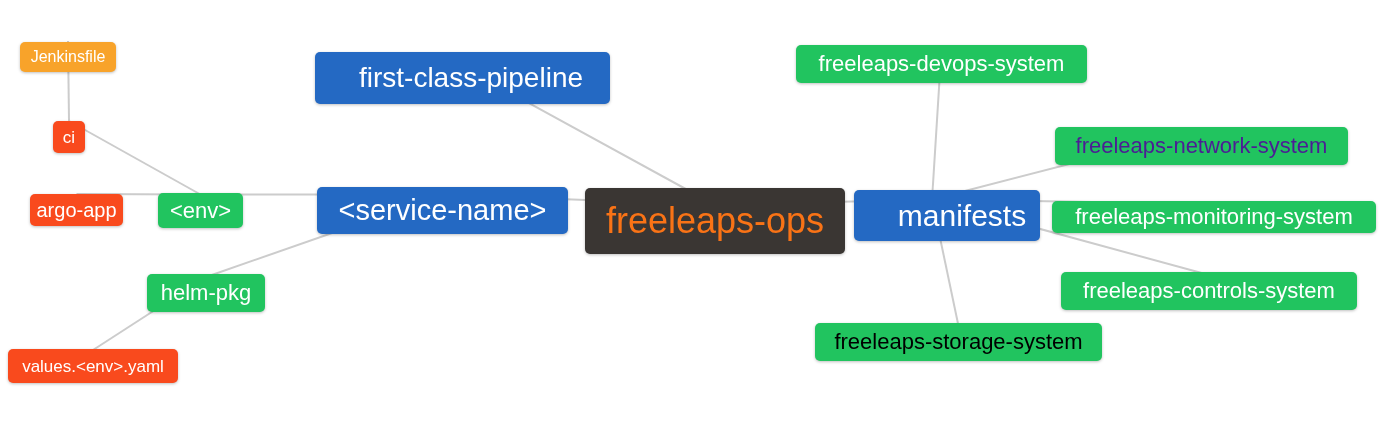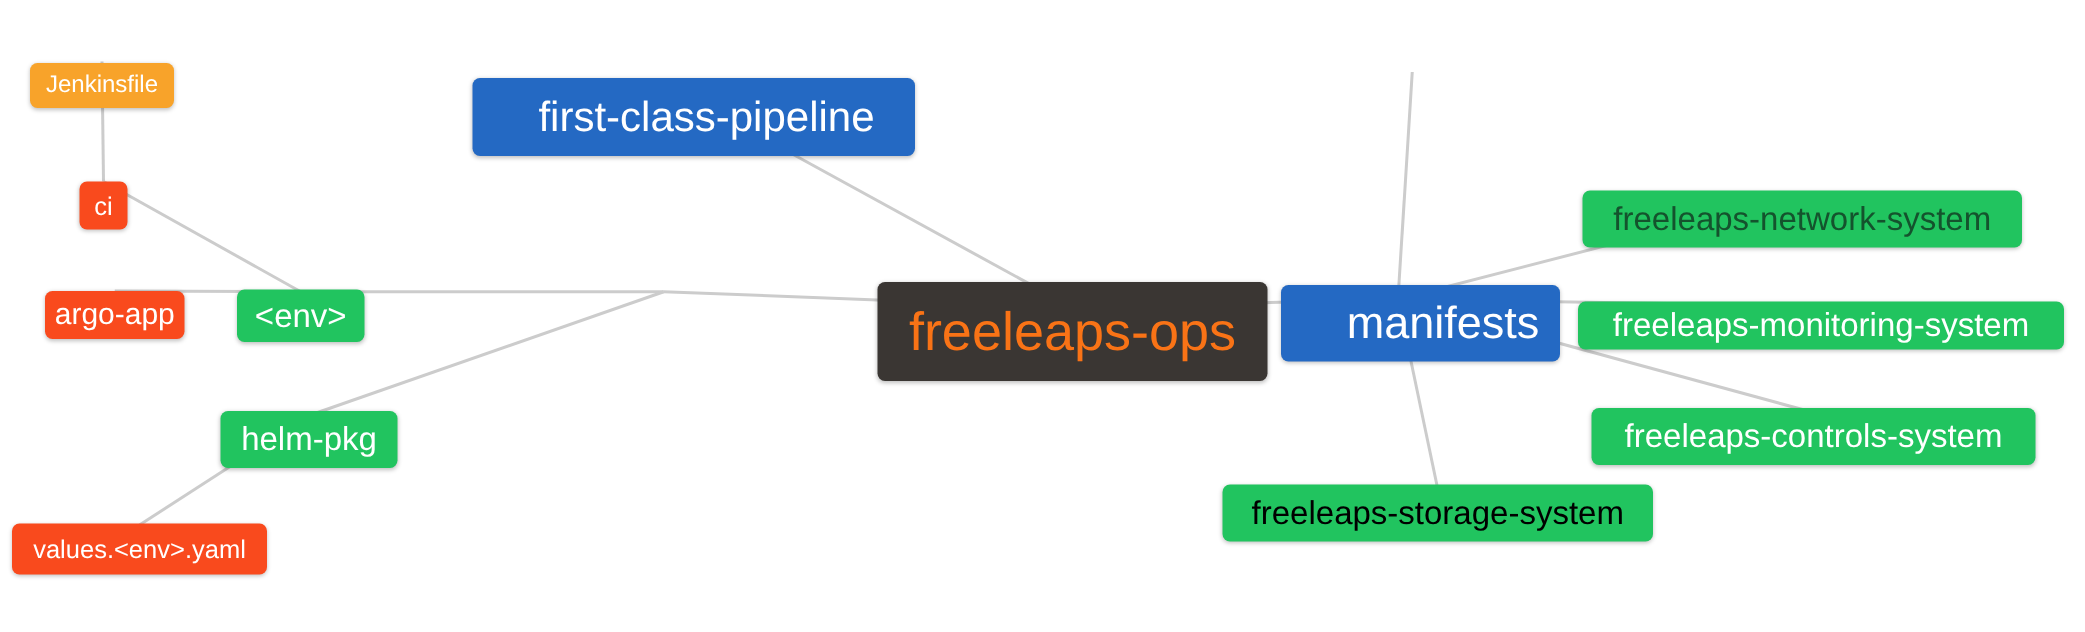--- a/index.html
+++ b/index.html
@@ -62,20 +62,22 @@
       <line x1="932" y1="199.5" x2="958.5" y2="326" stroke="#CCCCCC" stroke-width="2"></line>
     </svg>
   <div class="node-layer">
       <div class="node" style="left: 20px; top: 26px; width: 96px; height: 30px; background: rgb(248, 163, 42); color: rgb(255, 255, 255); font-size: 16px;">Jenkinsfile</div>
       <div class="node" style="left: 53px; top: 105px; width: 32px; height: 32px; background: rgb(249, 74, 29); color: rgb(255, 255, 255); font-size: 17px;">ci</div>
       <div class="node" style="left: 30px; top: 178px; width: 93px; height: 32px; background: rgb(249, 74, 29); color: rgb(255, 255, 255); font-size: 20px;">argo-app</div>
       <div class="node" style="left: 158px; top: 177px; width: 85px; height: 35px; background: rgb(33, 196, 95); color: rgb(255, 255, 255); font-size: 22px;">&lt;env&gt;</div>
       <div class="node" style="left: 147px; top: 258px; width: 118px; height: 38px; background: rgb(33, 196, 95); color: rgb(255, 255, 255); font-size: 22px;">helm-pkg</div>
       <div class="node" style="left: 8px; top: 333px; width: 170px; height: 34px; background: rgb(249, 74, 29); color: rgb(255, 255, 255); font-size: 17px;">values.&lt;env&gt;.yaml</div>
       <div class="node" style="left: 315px; top: 36px; width: 278px; height: 52px; background: rgb(36, 105, 195); color: rgb(255, 255, 255); font-size: 28px; padding-left: 17px;">first-class-pipeline</div>
+      <div class="node" style="left: 317px; top: 171px; width: 251px; height: 47px; background: rgb(36, 105, 195); color: rgb(255, 255, 255); font-size: 29px;">&lt;service-name&gt;</div>
       <div class="node" style="left: 585px; top: 172px; width: 260px; height: 66px; background: rgb(58, 54, 51); color: #f97316; font-size: 36px;">freeleaps-ops</div>
       <div class="node" style="left: 854px; top: 174px; width: 156px; height: 51px; background: rgb(36, 105, 195); color: rgb(255, 255, 255); font-size: 30px; padding-left: 30px;">manifests</div>
-      <div class="node" style="left: 1055px; top: 111px; width: 293px; height: 38px; background: rgb(33, 196, 95); color: #14532d; font-size: 22px;">freeleaps-network-system</div>
+      <div class="node" style="left: 796px; top: 29px; width: 291px; height: 38px; background: rgb(33, 196, 95); color: rgb(255, 255, 255); font-size: 22px;">freeleaps-devops-system</div>
+      <div class="node" style="left: 1055px; top: 111px; width: 293px; height: 38px; background: rgb(33, 196, 95); color: #4c1d95; font-size: 22px;">freeleaps-network-system</div>
       <div class="node" style="left: 1052px; top: 185px; width: 324px; height: 32px; background: rgb(33, 196, 95); color: rgb(255, 255, 255); font-size: 22px;">freeleaps-monitoring-system</div>
       <div class="node" style="left: 1061px; top: 256px; width: 296px; height: 38px; background: rgb(33, 196, 95); color: rgb(255, 255, 255); font-size: 22px;">freeleaps-controls-system</div>
       <div class="node" style="left: 815px; top: 307px; width: 287px; height: 38px; background: rgb(33, 196, 95); color: #000000; font-size: 22px; text-align: center;">freeleaps-storage-system</div>
     </div>
 </div>
 
 </body></html>

